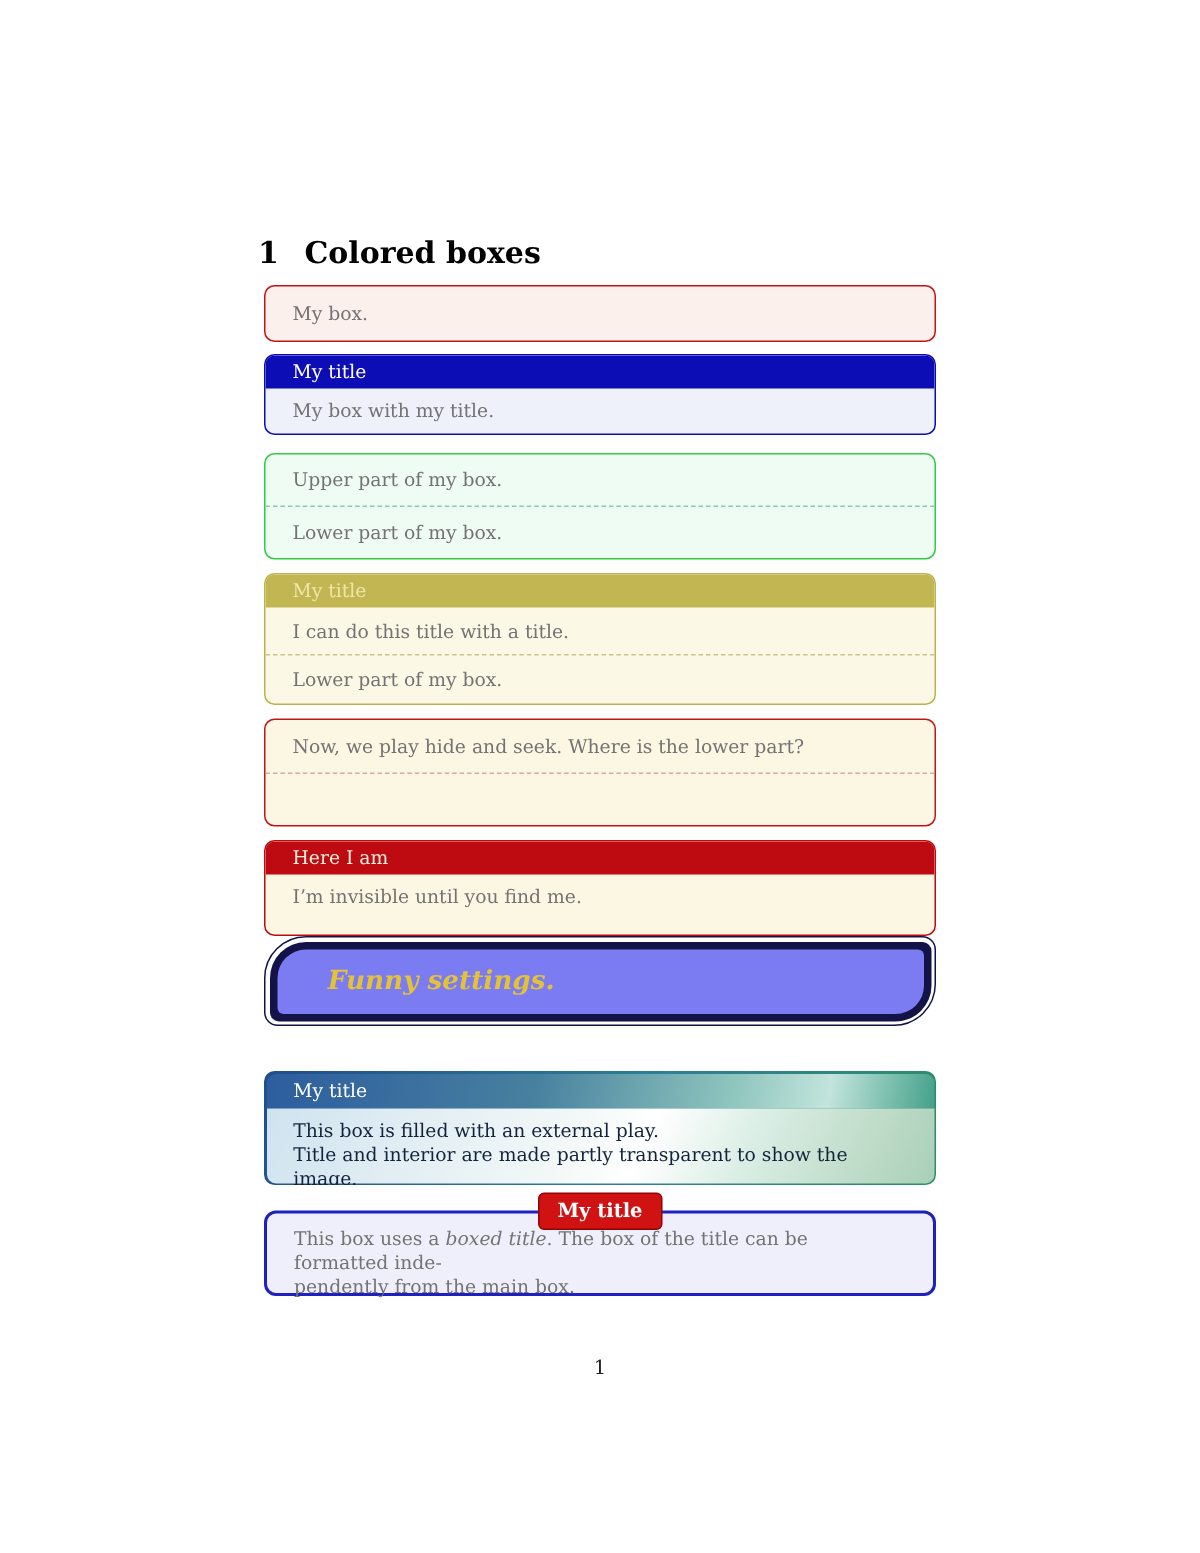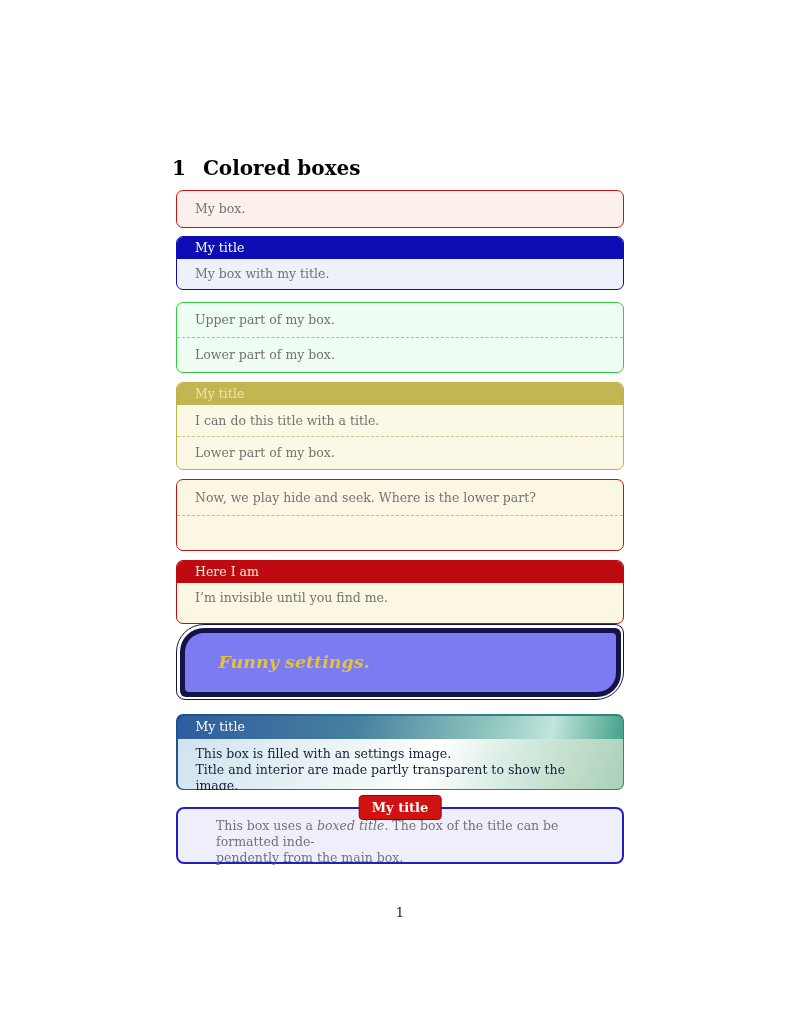--- a/index.html
+++ b/index.html
@@ -43,37 +43,37 @@
   .box-hide .upper{height:35px;display:flex;align-items:center;}
   .box-hide .sep{border-top:1px dashed #dda89f;height:0;}
   .box-hide .lower{height:33px;}
 
   
   .box-hereiam{top:560px;height:64px;border:1.5px solid #be0b12;background:#fcf7e3;}
   .box-hereiam .title{height:22px;background:#be0b12;color:#f8efdb;display:flex;align-items:center;}
   .box-hereiam .body{height:29px;display:flex;align-items:center;}
 
   
-  .box-funny{top:624px;height:76px;border:1.5px solid #131347;border-radius:28px 9px 28px 9px;
+  .box-funny{top:624px;height:60px;border:1.5px solid #131347;border-radius:28px 9px 28px 9px;
              background:#ffffff;padding:2.5px;overflow:visible;}
   .funny-mid{background:#131347;border-radius:24px 6px 24px 6px;height:100%;box-sizing:border-box;padding:5px;}
   .funny-inner{background:#7b7bf2;border-radius:19px 4px 19px 4px;height:100%;display:flex;align-items:center;}
   .funny-text{font-size:17.5px;font-weight:bold;font-style:italic;color:#e3c238;padding-left:34px;}
 
   
   .box-image{top:714px;height:76px;padding:1.5px;border-radius:7px;
              background:linear-gradient(120deg,#1e4f8c 0%,#2f7f96 55%,#2e8f62 100%);}
   .img-title{height:23px;border-radius:6px 6px 0 0;display:flex;align-items:center;color:#ffffff;
              background:linear-gradient(100deg,#2d5d9e 0%,#47809f 40%,#8fc6be 70%,#c2e4dc 84%,#44a18a 100%);}
   .img-body{height:50px;border-radius:0 0 6px 6px;color:#13233b;padding-top:7px;box-sizing:border-box;
             background:linear-gradient(115deg,#cfe3ef 0%,#e4eff4 25%,#f2f8f7 45%,#ffffff 56%,#d9ede4 72%,#bfdcc8 88%,#a9cfb8 100%);}
 
   
   .box-boxedtitle{top:807px;height:57px;border:2px solid #1f1fc2;border-radius:8px;
-                  background:#efeffb;overflow:visible;padding-left:20px;}
+                  background:#efeffb;overflow:visible;}
   .bt-text{padding:9px 18px 0 18px;}
   .badge{position:absolute;left:50%;transform:translateX(-50%);top:795px;height:23px;z-index:2;
          background:#d01212;border:1px solid #8f0606;border-radius:4px;display:flex;align-items:center;
          padding:0 12px;color:#ffffff;font-weight:bold;font-size:13px;}
 
   .pagenum{position:absolute;top:905px;left:0;width:100%;text-align:center;font-size:13px;color:#222;}
   .italic{font-style:italic;}
 </style>
 </head>
 <body>
@@ -122,21 +122,21 @@
     <div class="funny-mid">
       <div class="funny-inner">
         <span class="funny-text">Funny settings.</span>
       </div>
     </div>
   </div>
 
   <div class="tbox box-image">
     <div class="img-title pad btxt">My title</div>
     <div class="img-body pad btxt">
-      <div>This box is filled with an settings image.</div>
+      <div>This box is filled with an external play.</div>
       <div>Title and interior are made partly transparent to show the image.</div>
     </div>
   </div>
 
   <div class="badge">My title</div>
   <div class="tbox box-boxedtitle">
     <div class="bt-text btxt">
       <span>This box uses a </span><span class="italic">boxed title</span><span>. The box of the title can be formatted inde-</span><br>
       <span>pendently from the main box.</span>
     </div>

